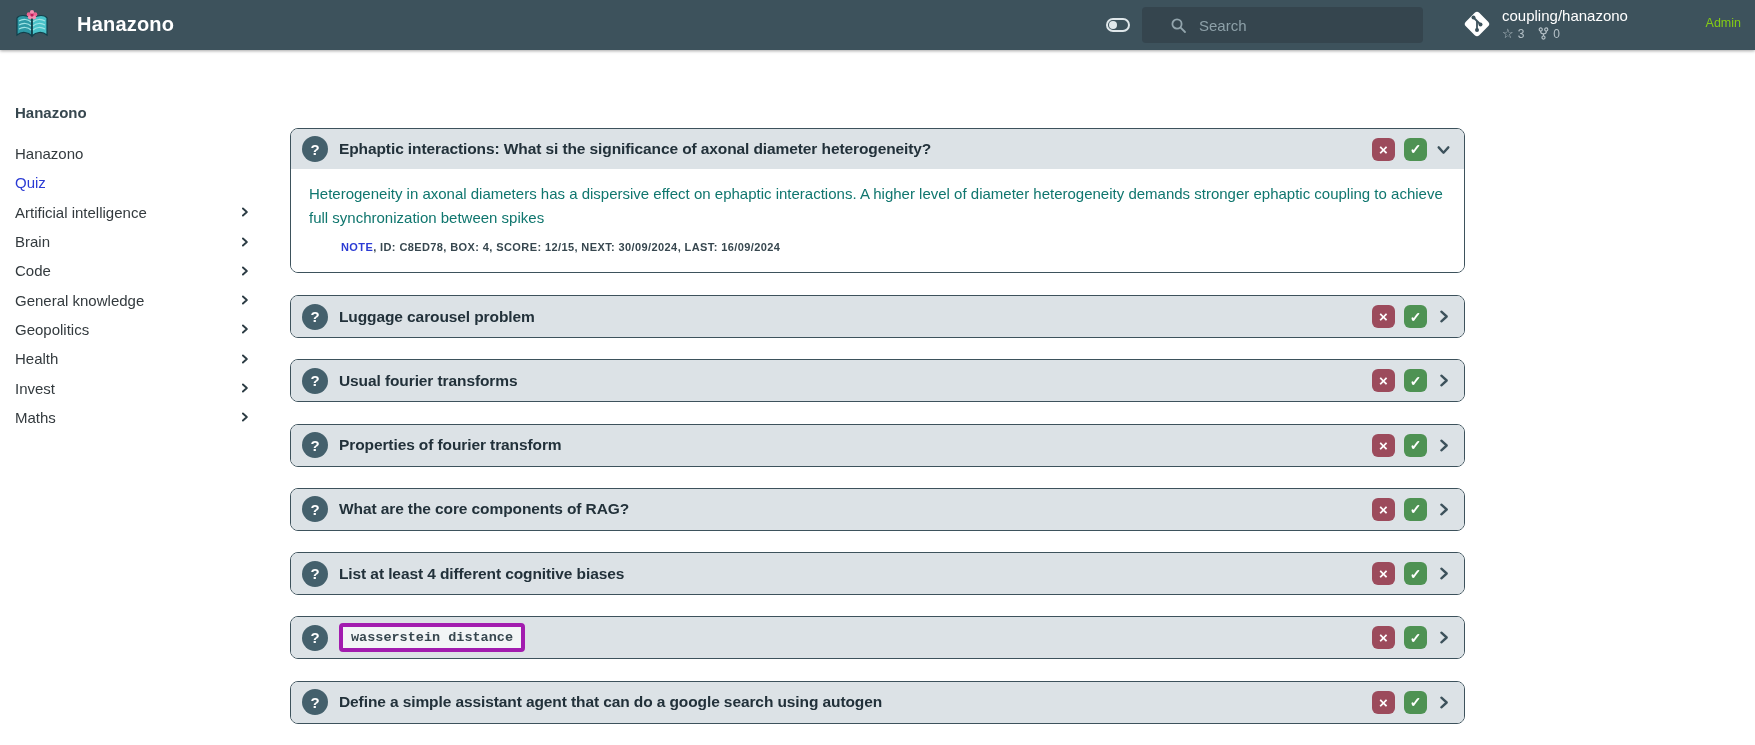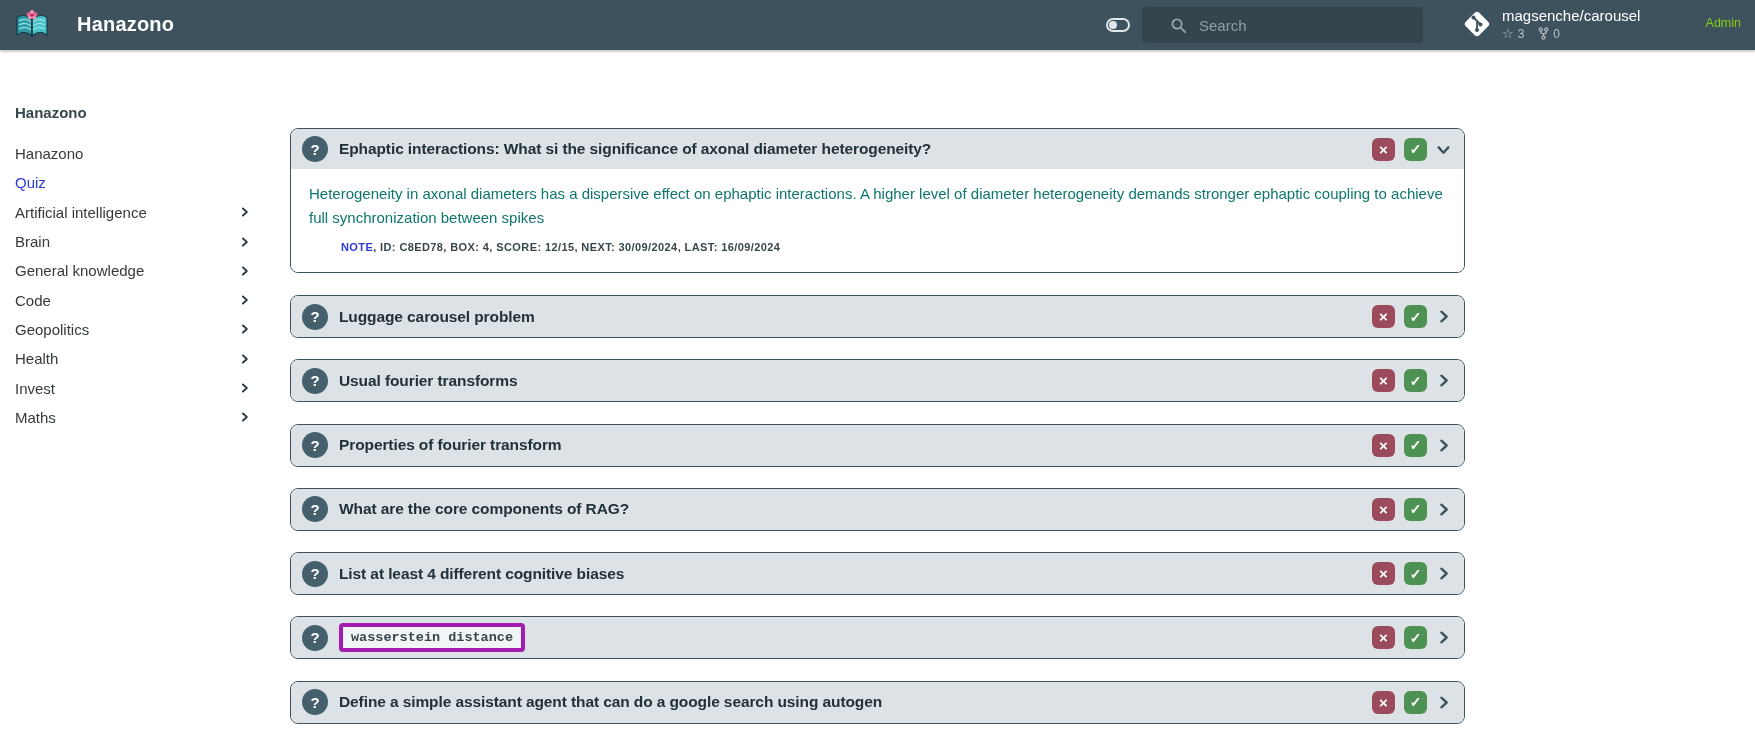--- a/index.html
+++ b/index.html
@@ -110,21 +110,21 @@
       <g transform="rotate(45 15 15)">
         <rect x="5.5" y="5.5" width="19" height="19" rx="3.2" fill="#ffffff"></rect>
       </g>
       <line x1="11.5" y1="8.5" x2="18.5" y2="15.5" stroke="#3d525c" stroke-width="1.8"></line>
       <line x1="15" y1="12" x2="15" y2="21" stroke="#3d525c" stroke-width="1.8"></line>
       <circle cx="11.5" cy="8.5" r="2" fill="#3d525c"></circle>
       <circle cx="18.5" cy="15.5" r="2" fill="#3d525c"></circle>
       <circle cx="15" cy="21" r="2" fill="#3d525c"></circle>
     </svg>
     <div>
-      <div class="repo-name">magsenche/carousel</div>
+      <div class="repo-name">coupling/hanazono</div>
       <div class="repo-stats">
         <span class="stat">
           <span class="star-glyph">☆</span>
           <span>3</span>
         </span>
         <span class="stat">
           <svg width="11" height="13" viewBox="0 0 12 14">
             <circle cx="3" cy="2.6" r="1.7" fill="none" stroke="#b6c2c8" stroke-width="1.3"></circle>
             <circle cx="9" cy="2.6" r="1.7" fill="none" stroke="#b6c2c8" stroke-width="1.3"></circle>
             <circle cx="6" cy="11.4" r="1.7" fill="none" stroke="#b6c2c8" stroke-width="1.3"></circle>
@@ -165,30 +165,30 @@
   <li class="side-item">
     <span class="side-label">Brain</span>
     <span class="side-chev">
       <svg width="11" height="11" viewBox="0 0 14 14">
             <path d="M5 2.5 l5 4.5 -5 4.5" fill="none" stroke="#2d3d45" stroke-width="2.4" stroke-linecap="round" stroke-linejoin="round"></path>
           </svg>
     </span>
   </li>
 
   <li class="side-item">
+    <span class="side-label">Code</span>
+    <span class="side-chev">
+      <svg width="11" height="11" viewBox="0 0 14 14">
+            <path d="M5 2.5 l5 4.5 -5 4.5" fill="none" stroke="#2d3d45" stroke-width="2.4" stroke-linecap="round" stroke-linejoin="round"></path>
+          </svg>
+    </span>
+  </li>
+
+  <li class="side-item">
     <span class="side-label">General knowledge</span>
-    <span class="side-chev">
-      <svg width="11" height="11" viewBox="0 0 14 14">
-            <path d="M5 2.5 l5 4.5 -5 4.5" fill="none" stroke="#2d3d45" stroke-width="2.4" stroke-linecap="round" stroke-linejoin="round"></path>
-          </svg>
-    </span>
-  </li>
-
-  <li class="side-item">
-    <span class="side-label">Code</span>
     <span class="side-chev">
       <svg width="11" height="11" viewBox="0 0 14 14">
             <path d="M5 2.5 l5 4.5 -5 4.5" fill="none" stroke="#2d3d45" stroke-width="2.4" stroke-linecap="round" stroke-linejoin="round"></path>
           </svg>
     </span>
   </li>
 
   <li class="side-item">
     <span class="side-label">Geopolitics</span>
     <span class="side-chev">

